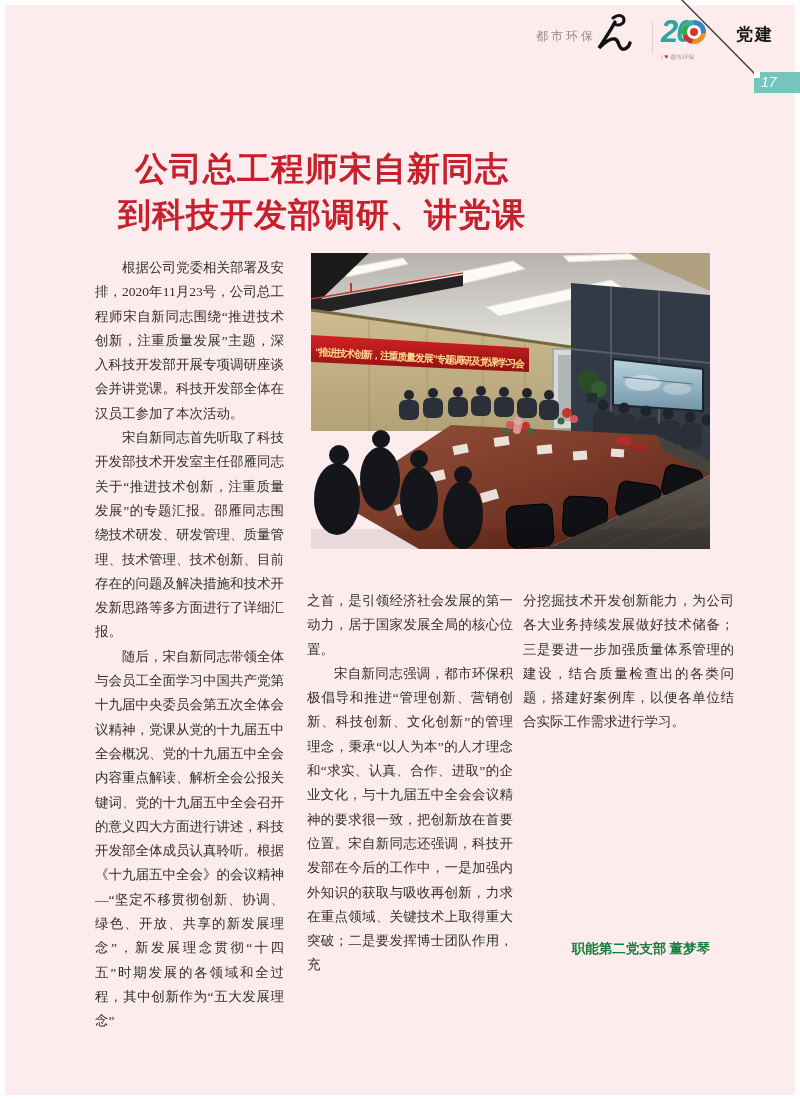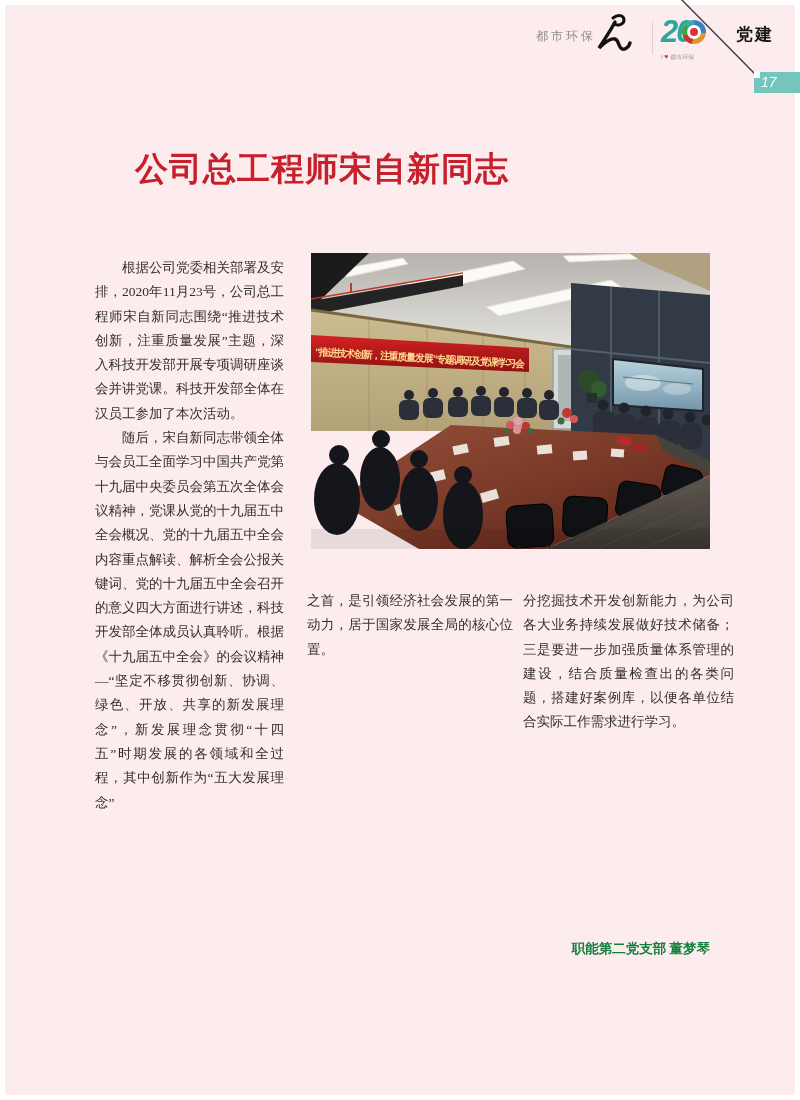--- a/index.html
+++ b/index.html
@@ -101,20 +101,21 @@
 
   <span class="section-label">党建</span>
 
   <div class="pagenum-box">
     <div class="pagenum-corner"></div>
     <span class="pagenum">17</span>
   </div>
 
   <div class="title">
     <div>公司总工程师宋自新同志</div>
+    <div>到科技开发部调研、讲党课</div>
   </div>
 
   <div class="photo">
     <svg width="399" height="296" viewBox="0 0 399 296">
       <defs>
         <linearGradient id="ceilGrad" x1="0" y1="0" x2="0" y2="1">
           <stop offset="0" stop-color="#b6b3ae"></stop>
             <stop offset="1" stop-color="#eceae6"></stop>
         </linearGradient>
         <linearGradient id="wallGrad" x1="0" y1="0" x2="0" y2="1">
@@ -288,24 +289,26 @@
         <line x1="290" y1="294" x2="396" y2="248"></line>
         <line x1="330" y1="296" x2="398" y2="268"></line>
       </g>
 
       <rect x="0" y="276" width="399" height="20" fill="#000" opacity="0.08"></rect>
     </svg>
   </div>
 
   <div class="col col-1">
       <p class="para indent">根据公司党委相关部署及安排，2020年11月23号，公司总工程师宋自新同志围绕“推进技术创新，注重质量发展”主题，深入科技开发部开展专项调研座谈会并讲党课。科技开发部全体在汉员工参加了本次活动。</p>
+      <p class="para indent">宋自新同志首先听取了科技开发部技术开发室主任邵雁同志关于“推进技术创新，注重质量发展”的专题汇报。邵雁同志围绕技术研发、研发管理、质量管理、技术管理、技术创新、目前存在的问题及解决措施和技术开发新思路等多方面进行了详细汇报。</p>
       <p class="para indent">随后，宋自新同志带领全体与会员工全面学习中国共产党第十九届中央委员会第五次全体会议精神，党课从党的十九届五中全会概况、党的十九届五中全会内容重点解读、解析全会公报关键词、党的十九届五中全会召开的意义四大方面进行讲述，科技开发部全体成员认真聆听。根据《十九届五中全会》的会议精神—“坚定不移贯彻创新、协调、绿色、开放、共享的新发展理念”，新发展理念贯彻“十四五”时期发展的各领域和全过程，其中创新作为“五大发展理念”</p>
     </div>
   <div class="col col-2">
       <p class="para">之首，是引领经济社会发展的第一动力，居于国家发展全局的核心位置。</p>
+      <p class="para indent">宋自新同志强调，都市环保积极倡导和推进“管理创新、营销创新、科技创新、文化创新”的管理理念，秉承“以人为本”的人才理念和“求实、认真、合作、进取”的企业文化，与十九届五中全会会议精神的要求很一致，把创新放在首要位置。宋自新同志还强调，科技开发部在今后的工作中，一是加强内外知识的获取与吸收再创新，力求在重点领域、关键技术上取得重大突破；二是要发挥博士团队作用，充</p>
     </div>
   <div class="col col-3">
   <p class="para">分挖掘技术开发创新能力，为公司各大业务持续发展做好技术储备；三是要进一步加强质量体系管理的建设，结合质量检查出的各类问题，搭建好案例库，以便各单位结合实际工作需求进行学习。</p>
     </div>
   <div class="col" style="left:523px;top:930px;width:211px;">
     <div class="attribution">职能第二党支部 董梦琴</div>
   </div>
 
   <div class="frame"></div>
 </div>

